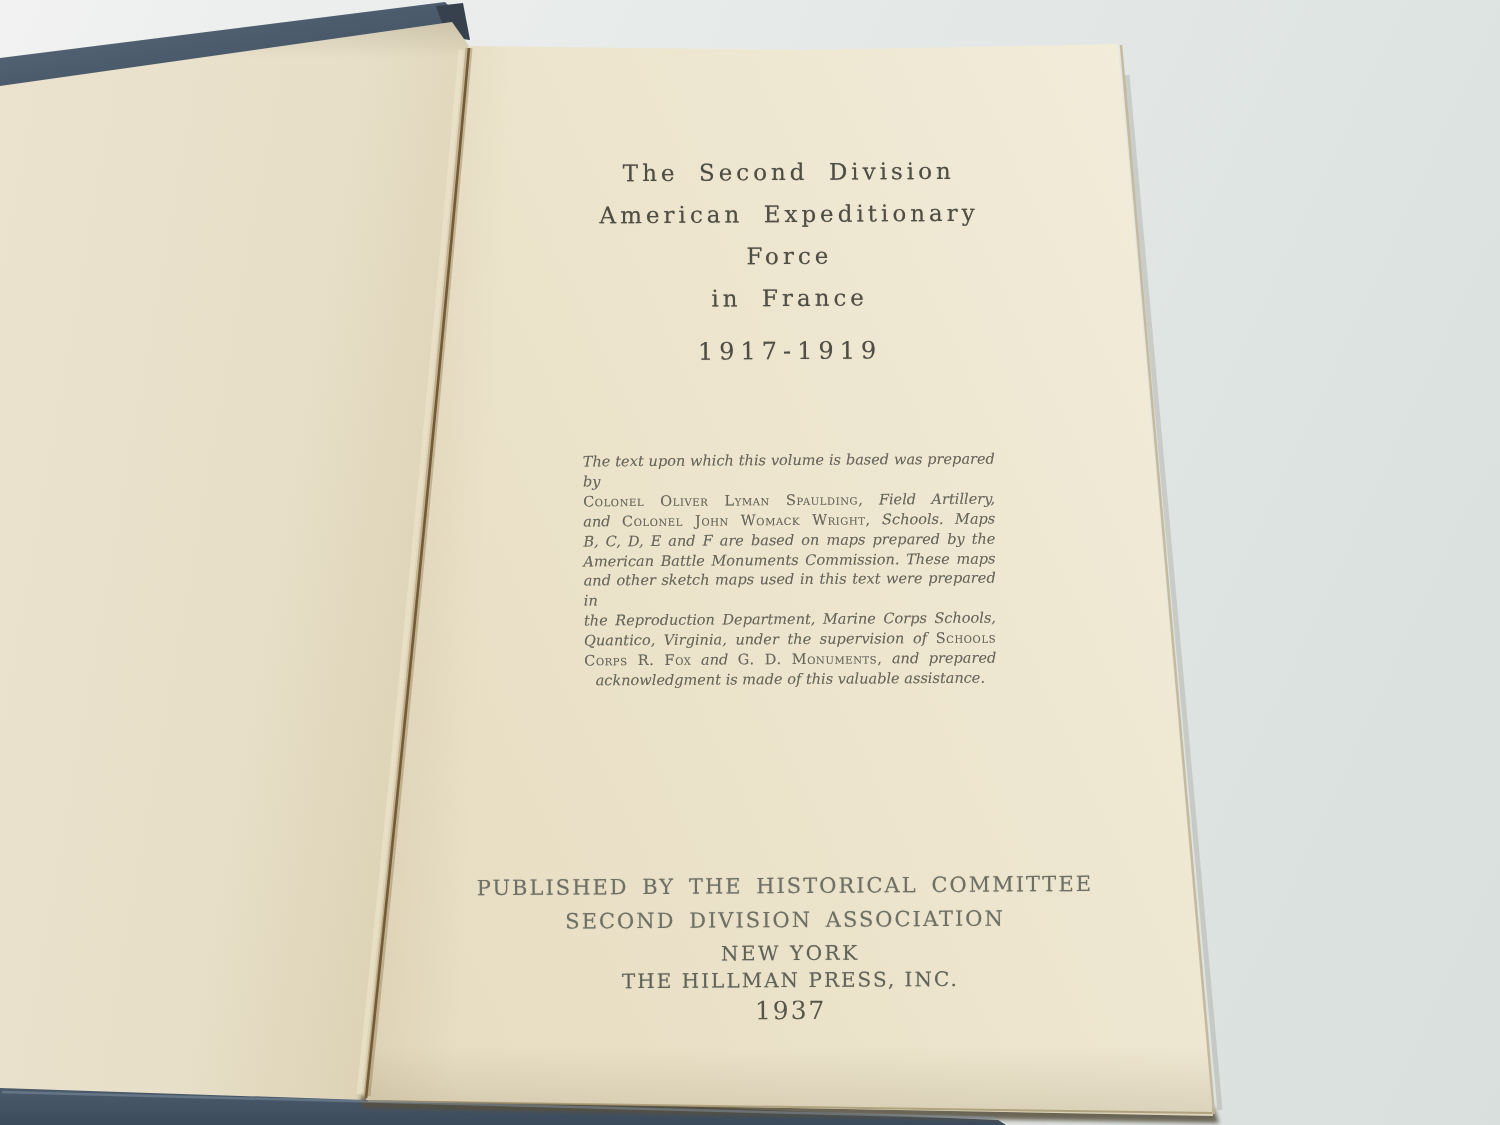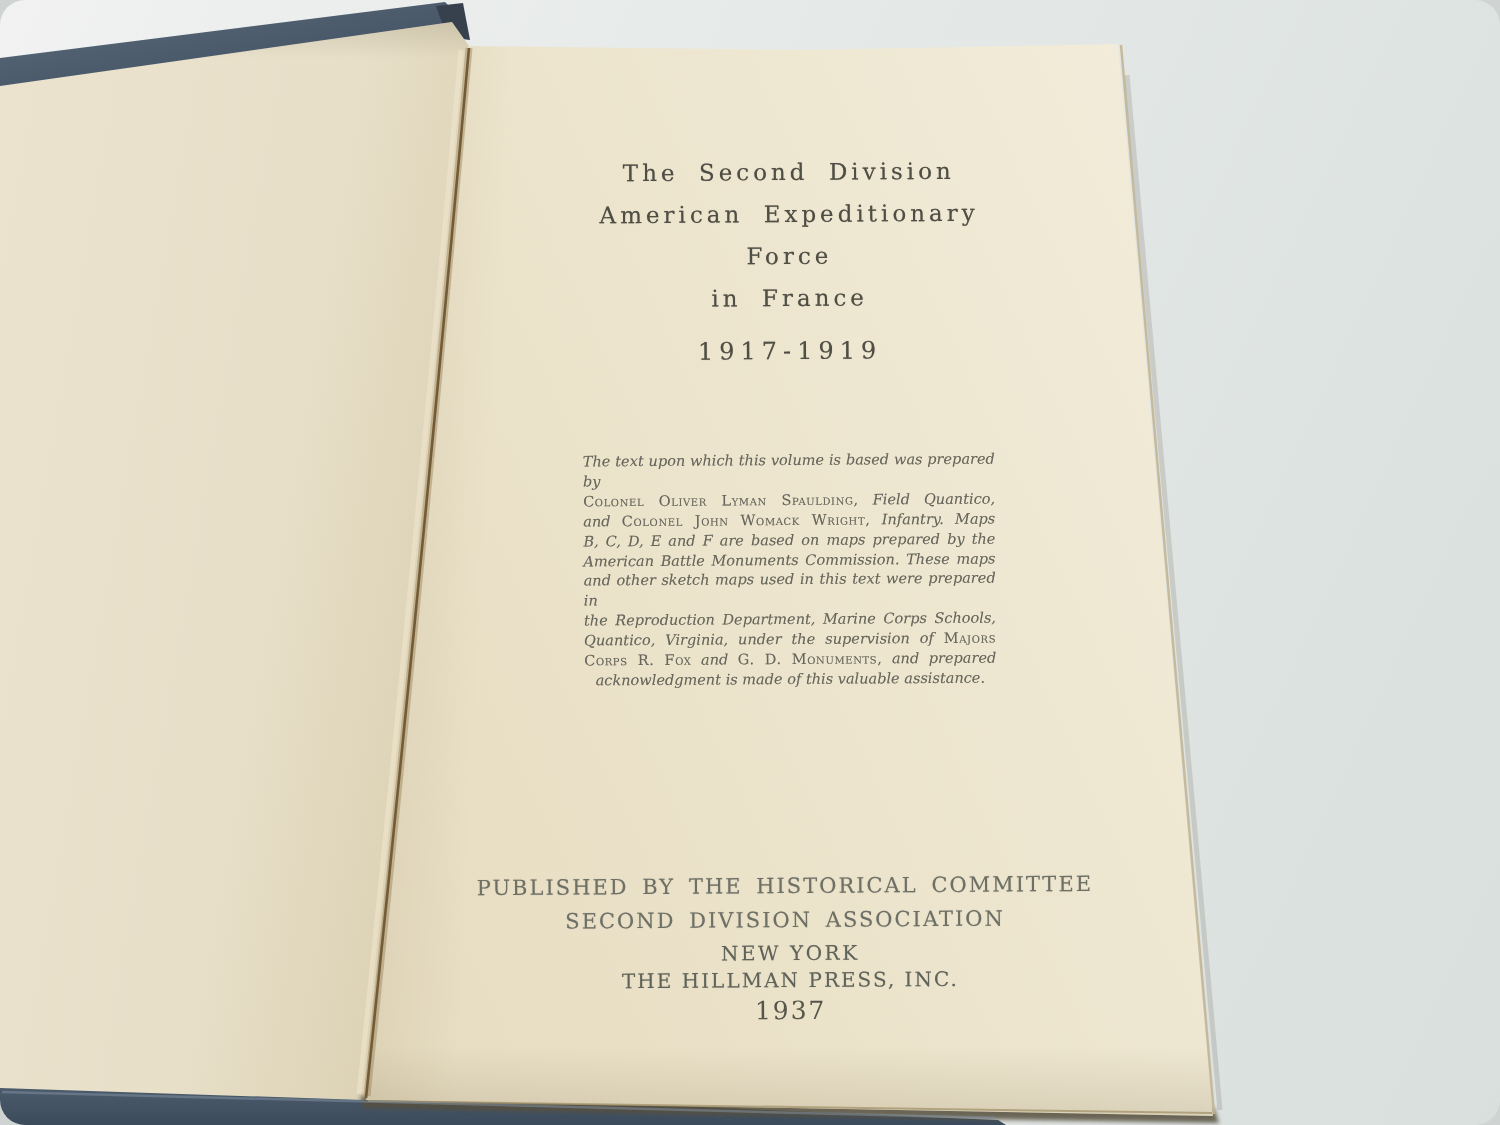--- a/index.html
+++ b/index.html
@@ -8,21 +8,20 @@
     --paper-cream-right:#ece4cc;
     --background-gray:#e2e7e5;
     --gutter-brown:#6e5631;
     --text-ink:#55544a;
   }
   html,body{margin:0;padding:0;}
   body{background:#cfd4d3;font-family:"DejaVu Serif","Liberation Serif",serif;}
   .scene{
     position:relative;width:1500px;height:1125px;overflow:hidden;
     background:linear-gradient(115deg,#f1f2f1 0%,#eaedec 22%,var(--background-gray,#e2e7e5) 55%,#d9dfdd 100%);
-    border-radius:25px;
   }
   .scene *{position:absolute;}
   
   .cover-top{
     left:0;top:0;width:470px;height:100px;
     background:linear-gradient(170deg,#5d6d7c 0%,var(--cover-cloth-blue,#4c5c6d) 45%,#3a4a5b 100%);
     clip-path:polygon(0 58px,445px 2px,459px 16px,453px 28px,0 88px);
   }
   .spine-head{
     left:430px;top:0;width:50px;height:50px;
@@ -154,27 +153,27 @@
 
     <div class="title-block">
       <div class="title-line">The Second Division</div>
       <div class="title-line">American Expeditionary Force</div>
       <div class="title-line">in France</div>
       <div class="years-line">1917-1919</div>
     </div>
 
     <div class="ack-block">
         <div class="ack-line"><span class="seg-i">The text upon which this volume is based was prepared by</span></div>
-        <div class="ack-line"><span class="seg-sc">Colonel Oliver Lyman Spaulding,</span><span class="seg-i"> Field Quantico,</span></div>
-        <div class="ack-line"><span class="seg-i">and </span><span class="seg-sc">Colonel John Womack Wright,</span><span class="seg-i"> Infantry. Maps</span></div>
+        <div class="ack-line"><span class="seg-sc">Colonel Oliver Lyman Spaulding,</span><span class="seg-i"> Field Artillery,</span></div>
+        <div class="ack-line"><span class="seg-i">and </span><span class="seg-sc">Colonel John Womack Wright,</span><span class="seg-i"> Schools. Maps</span></div>
         <div class="ack-line"><span class="seg-i">B, C, D, E and F are based on maps prepared by the</span></div>
         <div class="ack-line"><span class="seg-i">American Battle Monuments Commission. These maps</span></div>
         <div class="ack-line"><span class="seg-i">and other sketch maps used in this text were prepared in</span></div>
         <div class="ack-line"><span class="seg-i">the Reproduction Department, Marine Corps Schools,</span></div>
-        <div class="ack-line"><span class="seg-i">Quantico, Virginia, under the supervision of </span><span class="seg-sc">Majors</span></div>
+        <div class="ack-line"><span class="seg-i">Quantico, Virginia, under the supervision of </span><span class="seg-sc">Schools</span></div>
         <div class="ack-line"><span class="seg-sc">Corps R. Fox</span><span class="seg-i"> and </span><span class="seg-sc">G. D. Monuments,</span><span class="seg-i"> and prepared</span></div>
         <div class="ack-line last"><span class="seg-i">acknowledgment is made of this valuable assistance.</span></div>
       </div>
 
     <div class="pub-block">
       <div class="pub-line">PUBLISHED BY THE HISTORICAL COMMITTEE</div>
       <div class="pub-line">SECOND DIVISION ASSOCIATION</div>
     </div>
 
     <div class="city-line">NEW YORK</div>

